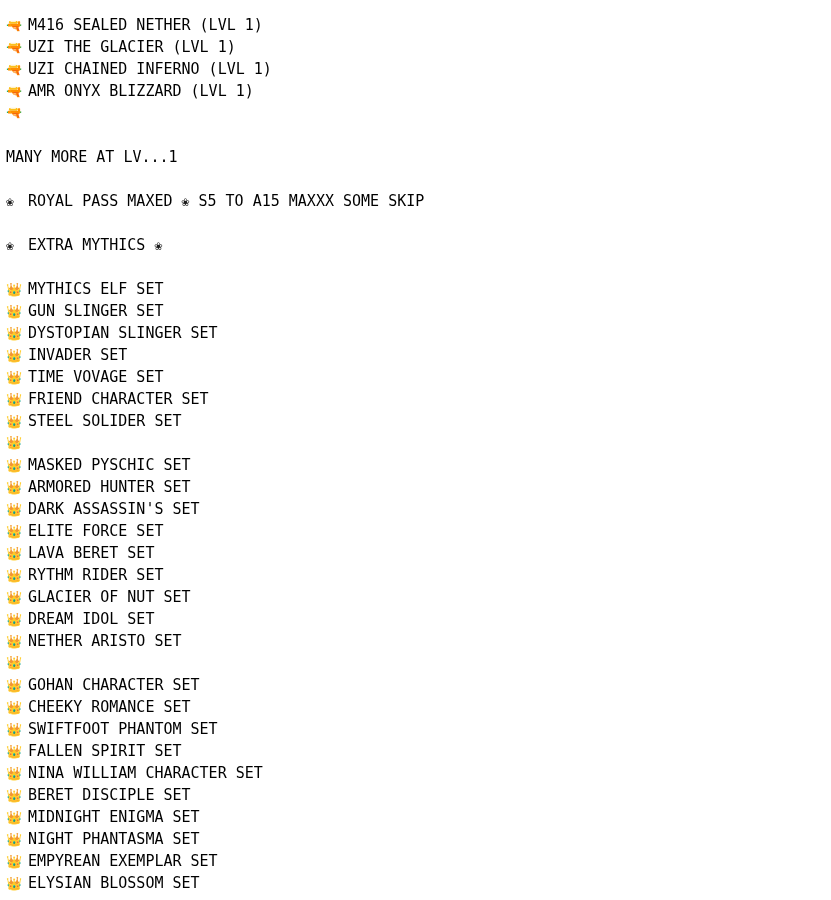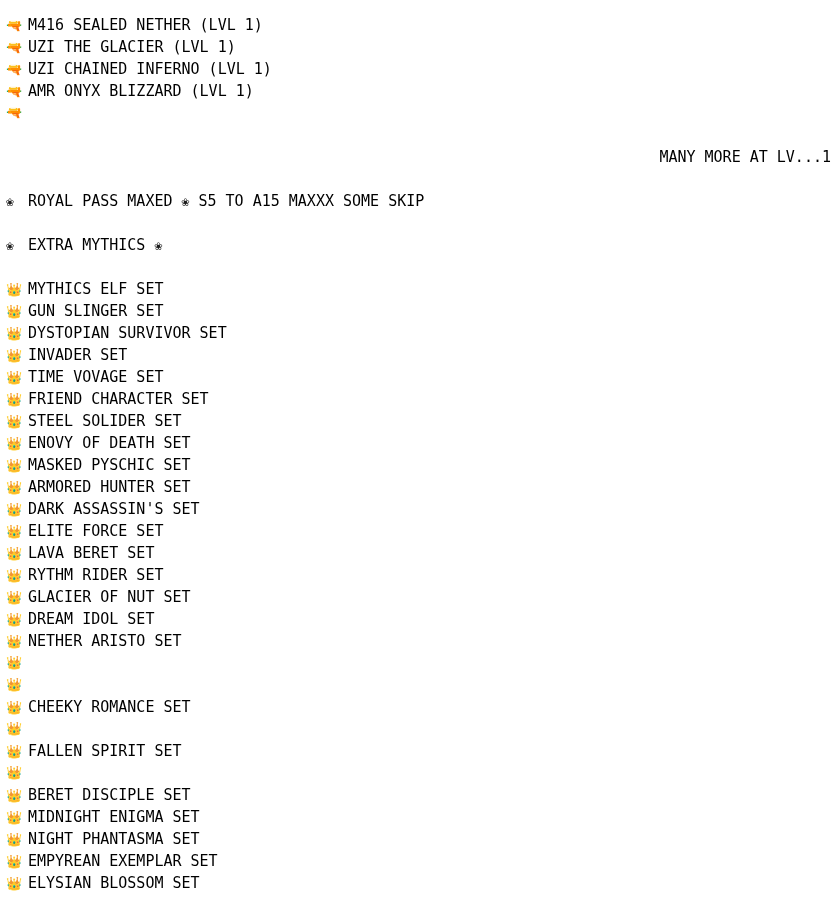--- a/index.html
+++ b/index.html
@@ -35,21 +35,20 @@
     line-height: 22px;
     color: #1a1a1a;
   }
   .txt {
     display: inline-block;
     white-space: pre;
   }
   .plain {
     height: 22px;
     white-space: pre;
-    text-align: right;
   }
   .spacer {
     height: 22px;
   }
   .inline-glyph {
     font-size: 13px;
   }
 </style>
 </head>
 <body>
@@ -97,41 +96,41 @@
     <span class="glyph">❀</span>
     <span class="txt">EXTRA MYTHICS</span>
     <span class="glyph inline-glyph" style="width:26px;min-width:26px;text-align:center;">❀</span>
   </div>
 
   <div class="spacer"></div>
 
   <div>
     <div class="row"><span class="glyph">👑</span><span class="txt">MYTHICS ELF SET</span></div>
     <div class="row"><span class="glyph">👑</span><span class="txt">GUN SLINGER SET</span></div>
-    <div class="row"><span class="glyph">👑</span><span class="txt">DYSTOPIAN SURVIVOR SET</span></div>
+    <div class="row"><span class="glyph">👑</span><span class="txt">DYSTOPIAN SLINGER SET</span></div>
     <div class="row"><span class="glyph">👑</span><span class="txt">INVADER SET</span></div>
     <div class="row"><span class="glyph">👑</span><span class="txt">TIME VOVAGE SET</span></div>
     <div class="row"><span class="glyph">👑</span><span class="txt">FRIEND CHARACTER SET</span></div>
     <div class="row"><span class="glyph">👑</span><span class="txt">STEEL SOLIDER SET</span></div>
-    <div class="row"><span class="glyph">👑</span><span class="txt">ENOVY OF DEATH SET</span></div>
+    <div class="row"><span class="glyph">👑</span></div>
     <div class="row"><span class="glyph">👑</span><span class="txt">MASKED PYSCHIC SET</span></div>
     <div class="row"><span class="glyph">👑</span><span class="txt">ARMORED HUNTER SET</span></div>
     <div class="row"><span class="glyph">👑</span><span class="txt">DARK ASSASSIN'S SET</span></div>
     <div class="row"><span class="glyph">👑</span><span class="txt">ELITE FORCE SET</span></div>
     <div class="row"><span class="glyph">👑</span><span class="txt">LAVA BERET SET</span></div>
     <div class="row"><span class="glyph">👑</span><span class="txt">RYTHM RIDER SET</span></div>
     <div class="row"><span class="glyph">👑</span><span class="txt">GLACIER OF NUT SET</span></div>
     <div class="row"><span class="glyph">👑</span><span class="txt">DREAM IDOL SET</span></div>
     <div class="row"><span class="glyph">👑</span><span class="txt">NETHER ARISTO SET</span></div>
     <div class="row"><span class="glyph">👑</span></div>
-    <div class="row"><span class="glyph">👑</span></div>
+    <div class="row"><span class="glyph">👑</span><span class="txt">GOHAN CHARACTER SET</span></div>
     <div class="row"><span class="glyph">👑</span><span class="txt">CHEEKY ROMANCE SET</span></div>
-    <div class="row"><span class="glyph">👑</span></div>
+    <div class="row"><span class="glyph">👑</span><span class="txt">SWIFTFOOT PHANTOM SET</span></div>
     <div class="row"><span class="glyph">👑</span><span class="txt">FALLEN SPIRIT SET</span></div>
-    <div class="row"><span class="glyph">👑</span></div>
+    <div class="row"><span class="glyph">👑</span><span class="txt">NINA WILLIAM CHARACTER SET</span></div>
     <div class="row"><span class="glyph">👑</span><span class="txt">BERET DISCIPLE SET</span></div>
     <div class="row"><span class="glyph">👑</span><span class="txt">MIDNIGHT ENIGMA SET</span></div>
     <div class="row"><span class="glyph">👑</span><span class="txt">NIGHT PHANTASMA SET</span></div>
     <div class="row"><span class="glyph">👑</span><span class="txt">EMPYREAN EXEMPLAR SET</span></div>
     <div class="row"><span class="glyph">👑</span><span class="txt">ELYSIAN BLOSSOM SET</span></div>
   </div>
 
 </div>
 
 </body></html>

